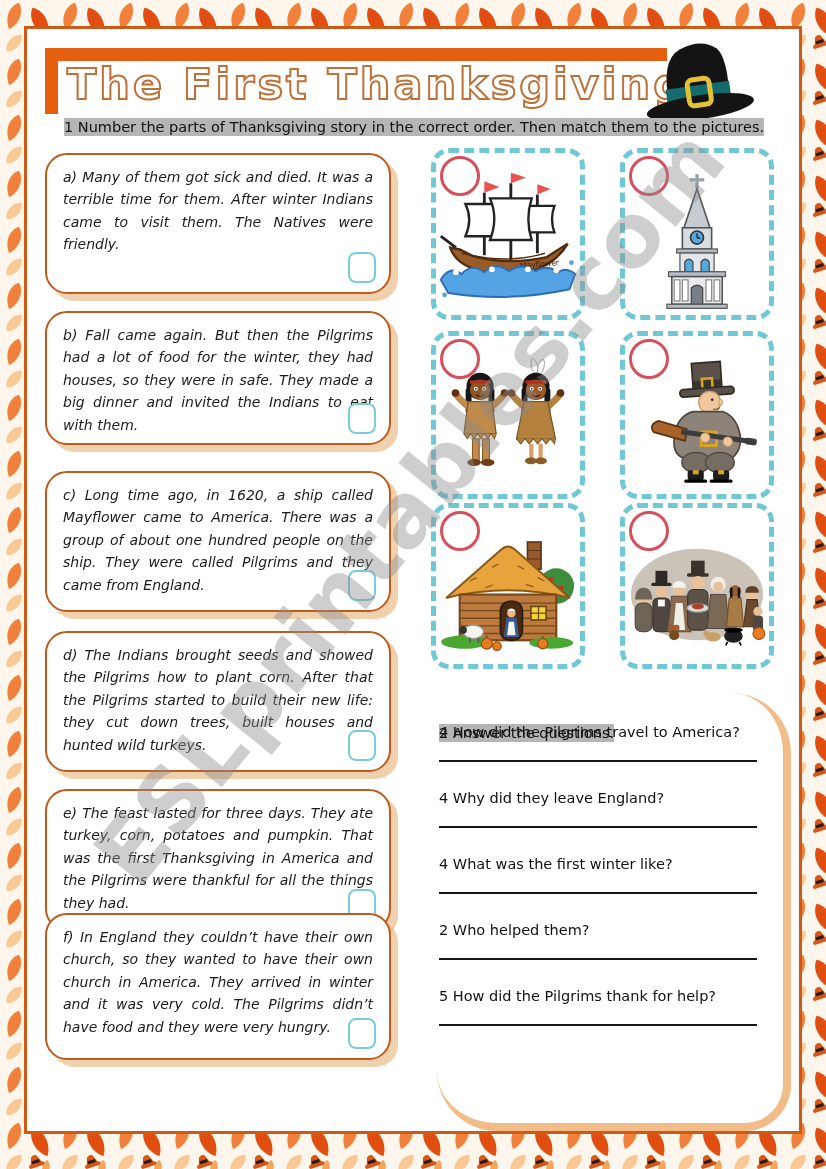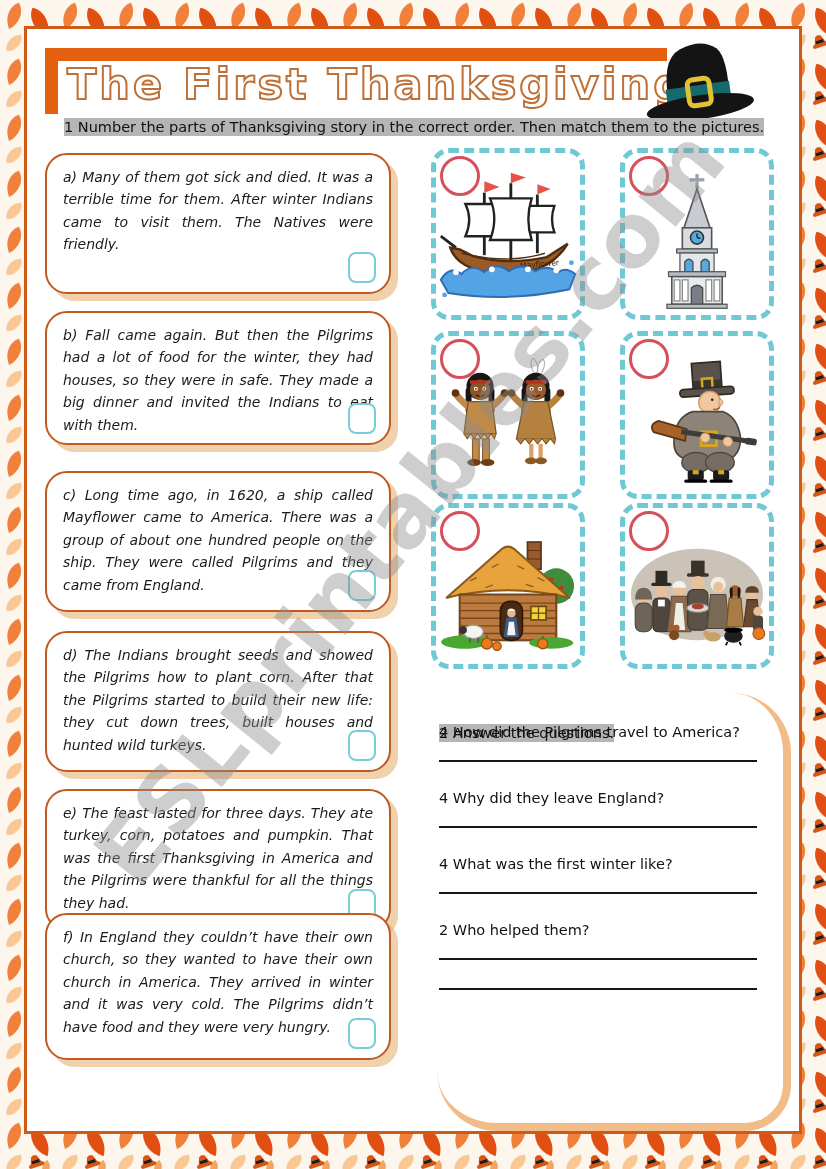--- a/index.html
+++ b/index.html
@@ -349,17 +349,18 @@
     </div>
     <div class="questions">
       <div class="q">4 How did the Pilgrims travel to America?</div>
       <div class="blank"></div>
       <div class="q">4 Why did they leave England?</div>
       <div class="blank"></div>
       <div class="q">4 What was the first winter like?</div>
       <div class="blank"></div>
       <div class="q">2 Who helped them?</div>
       <div class="blank"></div>
+      <div class="q">5 How did the Pilgrims thank for help?</div>
       <div class="blank"></div>
     </div>
 
   </div>
 </div>
 
 </body></html>

